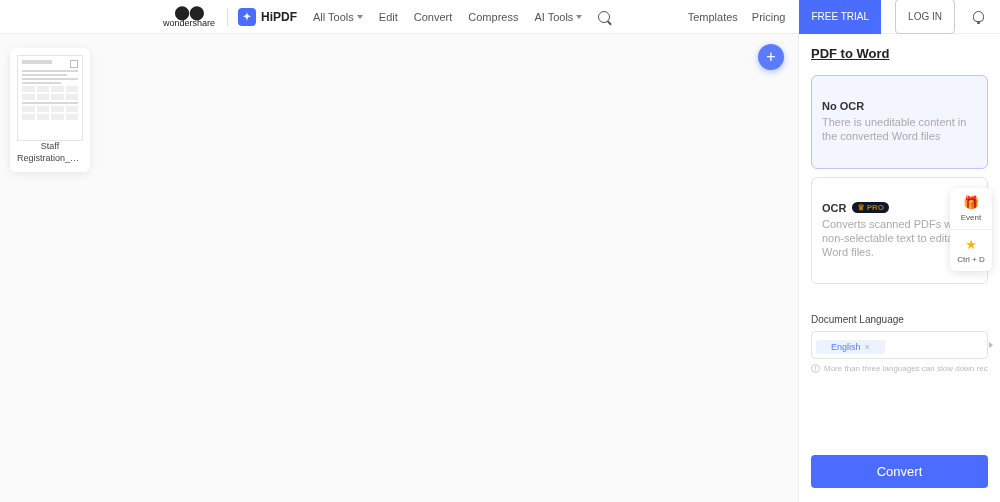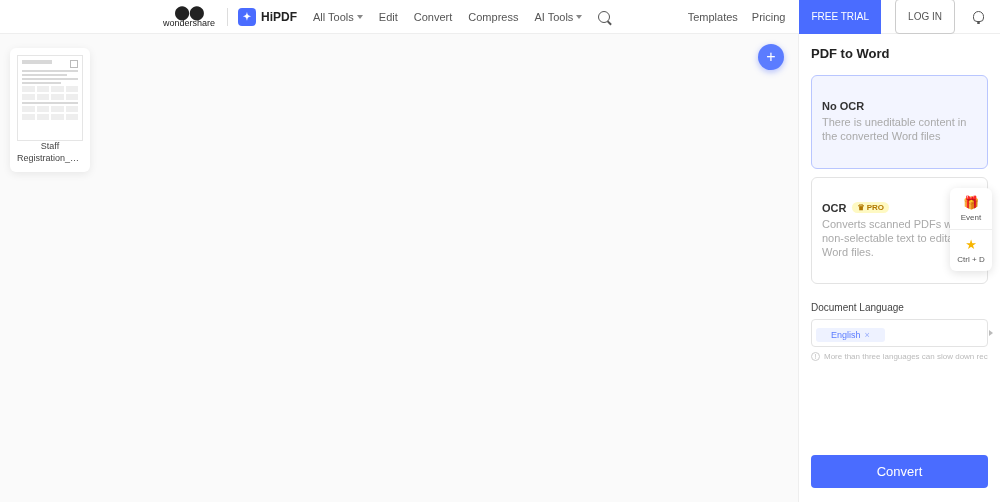--- a/index.html
+++ b/index.html
@@ -37,28 +37,28 @@
   .thumb-doc .hdr .sq { width: 8px; height: 8px; border: 1px solid #bbb; }
   .thumb-doc .grid { display: flex; gap: 2px; }
   .thumb-doc .grid .c { flex: 1; height: 6px; background: #eee; }
   .thumb-name { margin-top: 0; font-size: 9px; text-align: center; color: #444; line-height: 1.3; white-space: nowrap; overflow: hidden; text-overflow: ellipsis; }
   .thumb-name div { white-space: nowrap; overflow: hidden; text-overflow: ellipsis; }
 
   .fab { position: absolute; right: 14px; top: 10px; width: 26px; height: 26px; border-radius: 50%; background: #5b7cff; color: #fff; display: flex; align-items: center; justify-content: center; font-size: 16px; box-shadow: 0 2px 6px rgba(70,100,255,0.4); cursor: pointer; }
 
   
   .panel { width: 202px; background: #fff; border-left: 1px solid #eee; padding: 12px; display: flex; flex-direction: column; }
-  .panel h2 { font-size: 13px; font-weight: 600; color: #222; margin-bottom: 14px; }
+  .panel h2 { font-size: 13px; font-weight: 600; color: #222; margin-bottom: 14px; text-decoration: underline; }
   .opt { border: 1px solid #e3e3e3; border-radius: 6px; padding: 24px 10px; margin-bottom: 8px; cursor: pointer; }
   .opt.selected { border-color: #b9c6ff; background: #f3f5ff; }
   .opt .t { font-size: 11px; font-weight: 600; color: #333; display: flex; align-items: center; gap: 6px; }
   .opt .d { font-size: 11px; color: #aaa; margin-top: 3px; line-height: 1.3; }
-  .pro { display: inline-flex; align-items: center; gap: 2px; background: #fef9c3; color: #b27800; font-size: 8px; font-weight: 700; padding: 1px 5px; border-radius: 8px; }
+  .pro { display: inline-flex; align-items: center; gap: 2px; background: #0f172a; color: #b27800; font-size: 8px; font-weight: 700; padding: 1px 5px; border-radius: 8px; }
   .pro::before { content: "♛"; font-size: 8px; }
-  .lang-label { font-size: 10px; color: #444; margin-top: 10px; margin-bottom: 6px; }
+  .lang-label { font-size: 10px; color: #444; margin-top: 22px; margin-bottom: 6px; }
   .lang-box { border: 1px solid #e3e3e3; border-radius: 4px; padding: 4px; position: relative; }
   .chip { display: inline-flex; align-items: center; gap: 4px; background: #eef2ff; color: #5b7cff; font-size: 9px; padding: 2px 15px; border-radius: 3px; }
   .chip .x { color: #9aaefc; cursor: pointer; }
   .lang-caret { position: absolute; right: -6px; top: 50%; transform: translateY(-50%); width: 0; height: 0; border-top: 3px solid transparent; border-bottom: 3px solid transparent; border-left: 4px solid #bbb; }
   .hint { display: flex; align-items: center; gap: 4px; font-size: 8px; color: #bbb; margin-top: 5px; overflow: hidden; white-space: nowrap; }
   .hint .i { width: 9px; height: 9px; border: 1px solid #ccc; border-radius: 50%; display: flex; align-items: center; justify-content: center; font-size: 7px; }
   .panel-fill { flex: 1; }
   .btn-convert { background: #4a6cff; color: #fff; text-align: center; padding: 9px 0; border-radius: 4px; font-size: 13px; cursor: pointer; margin-bottom: 2px; }
 
   

